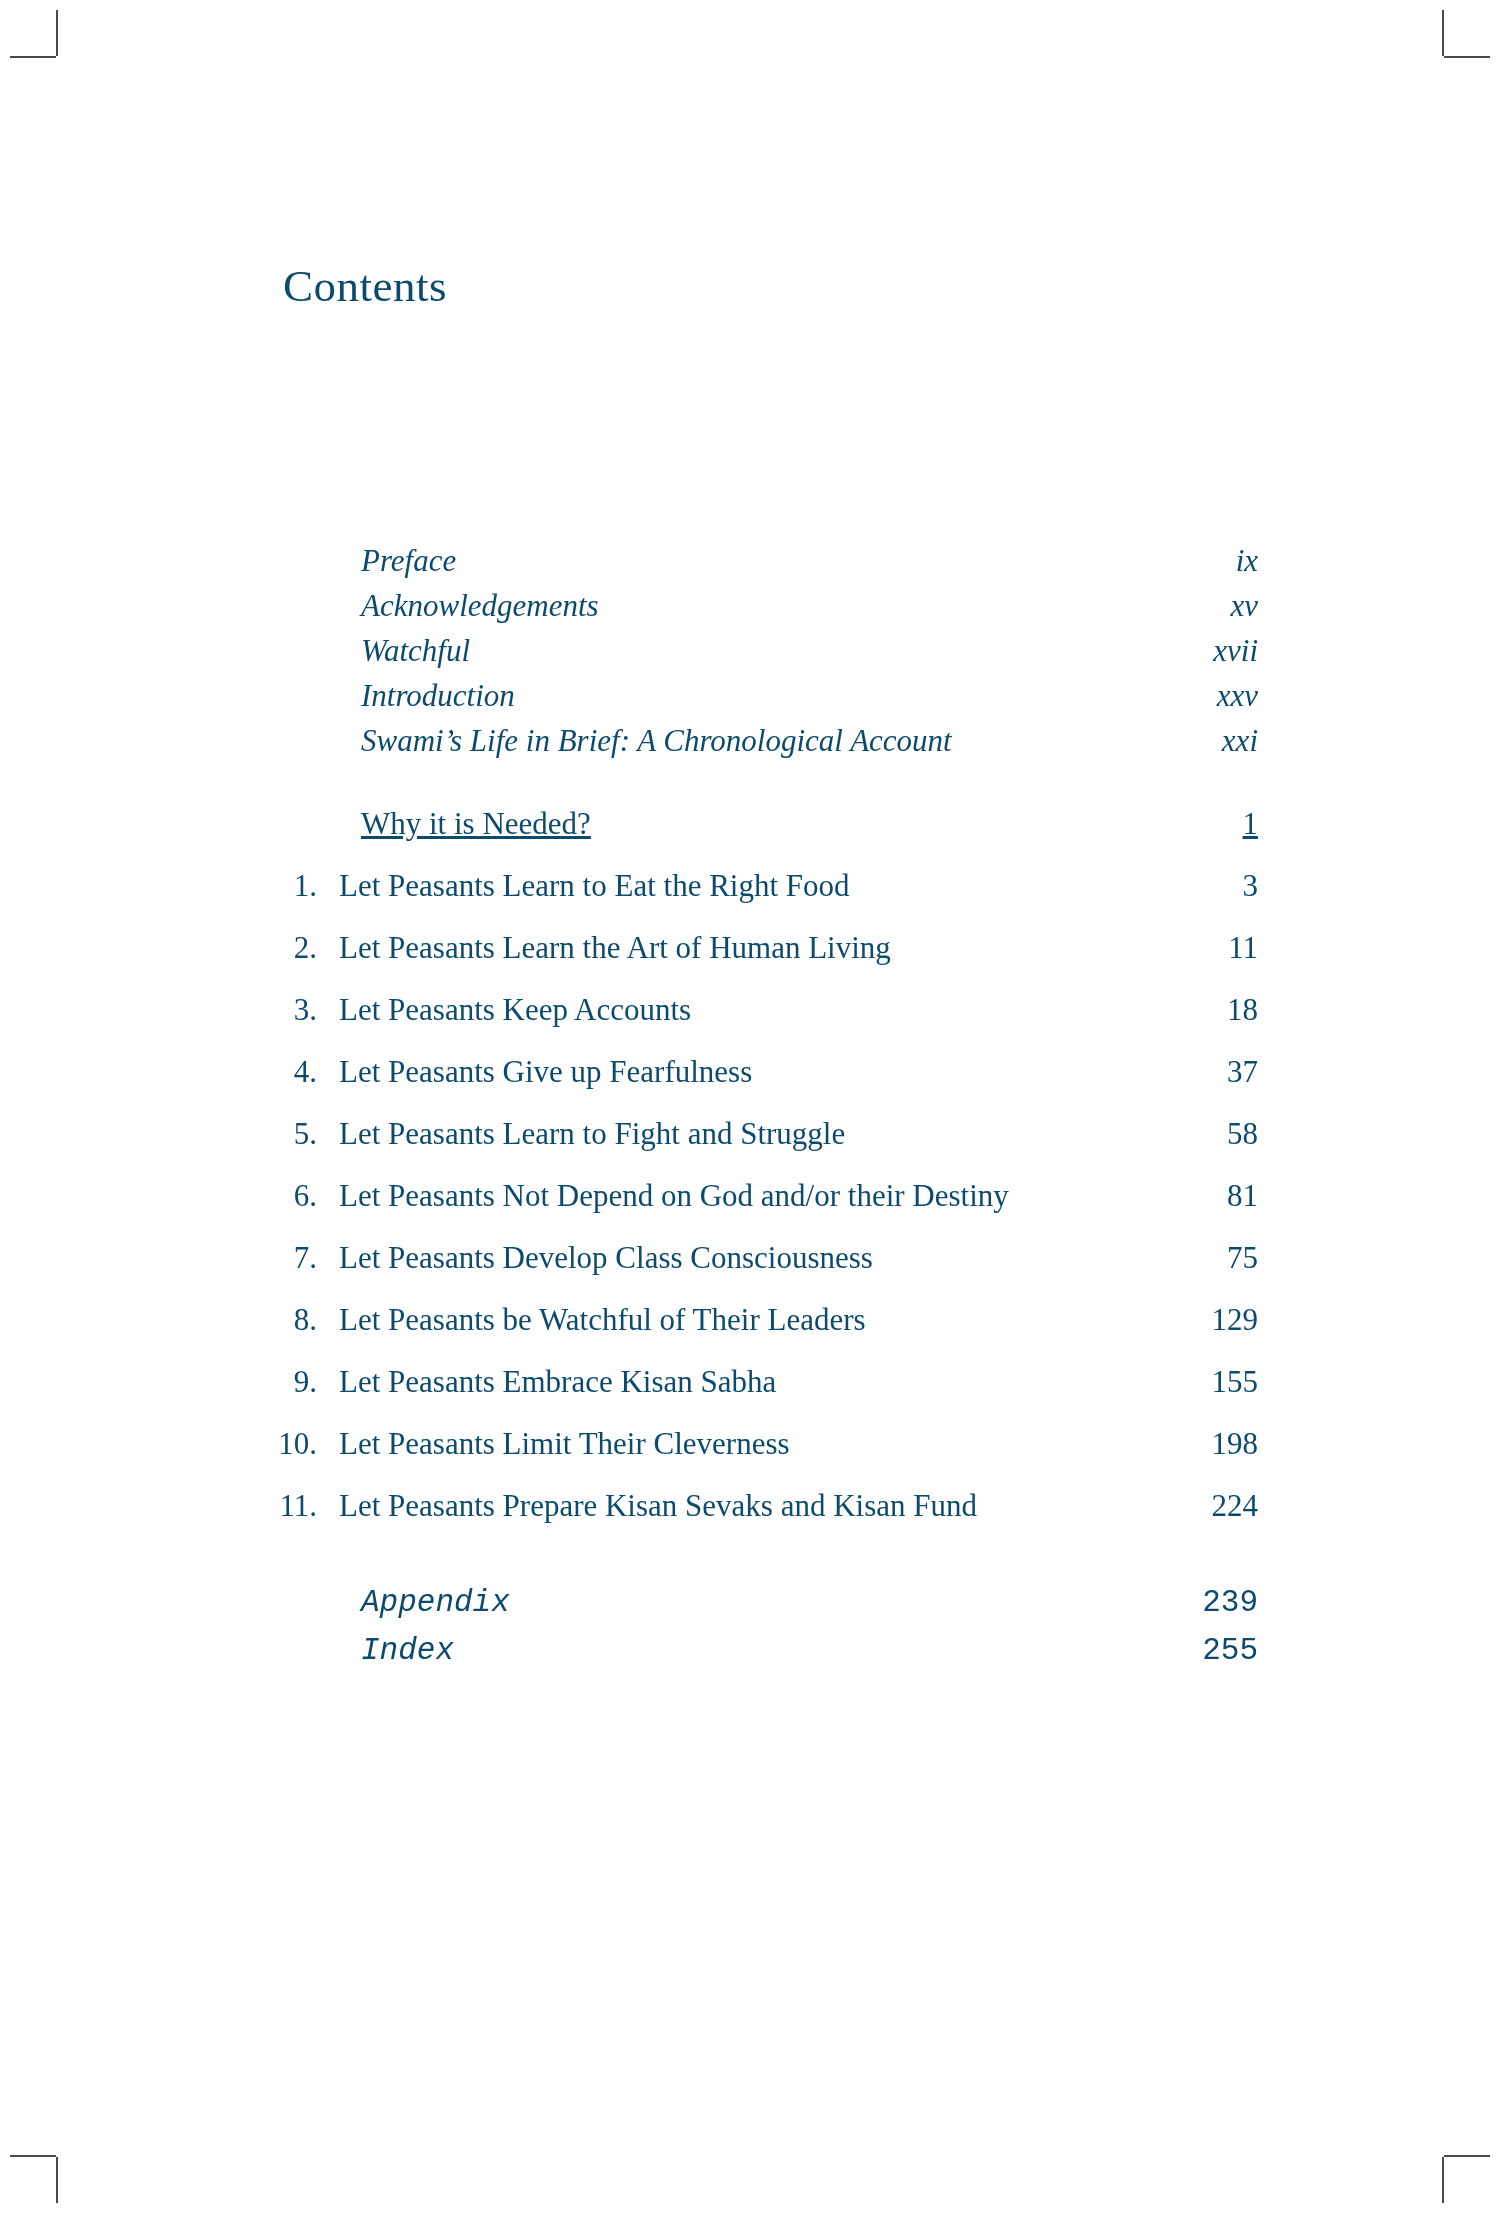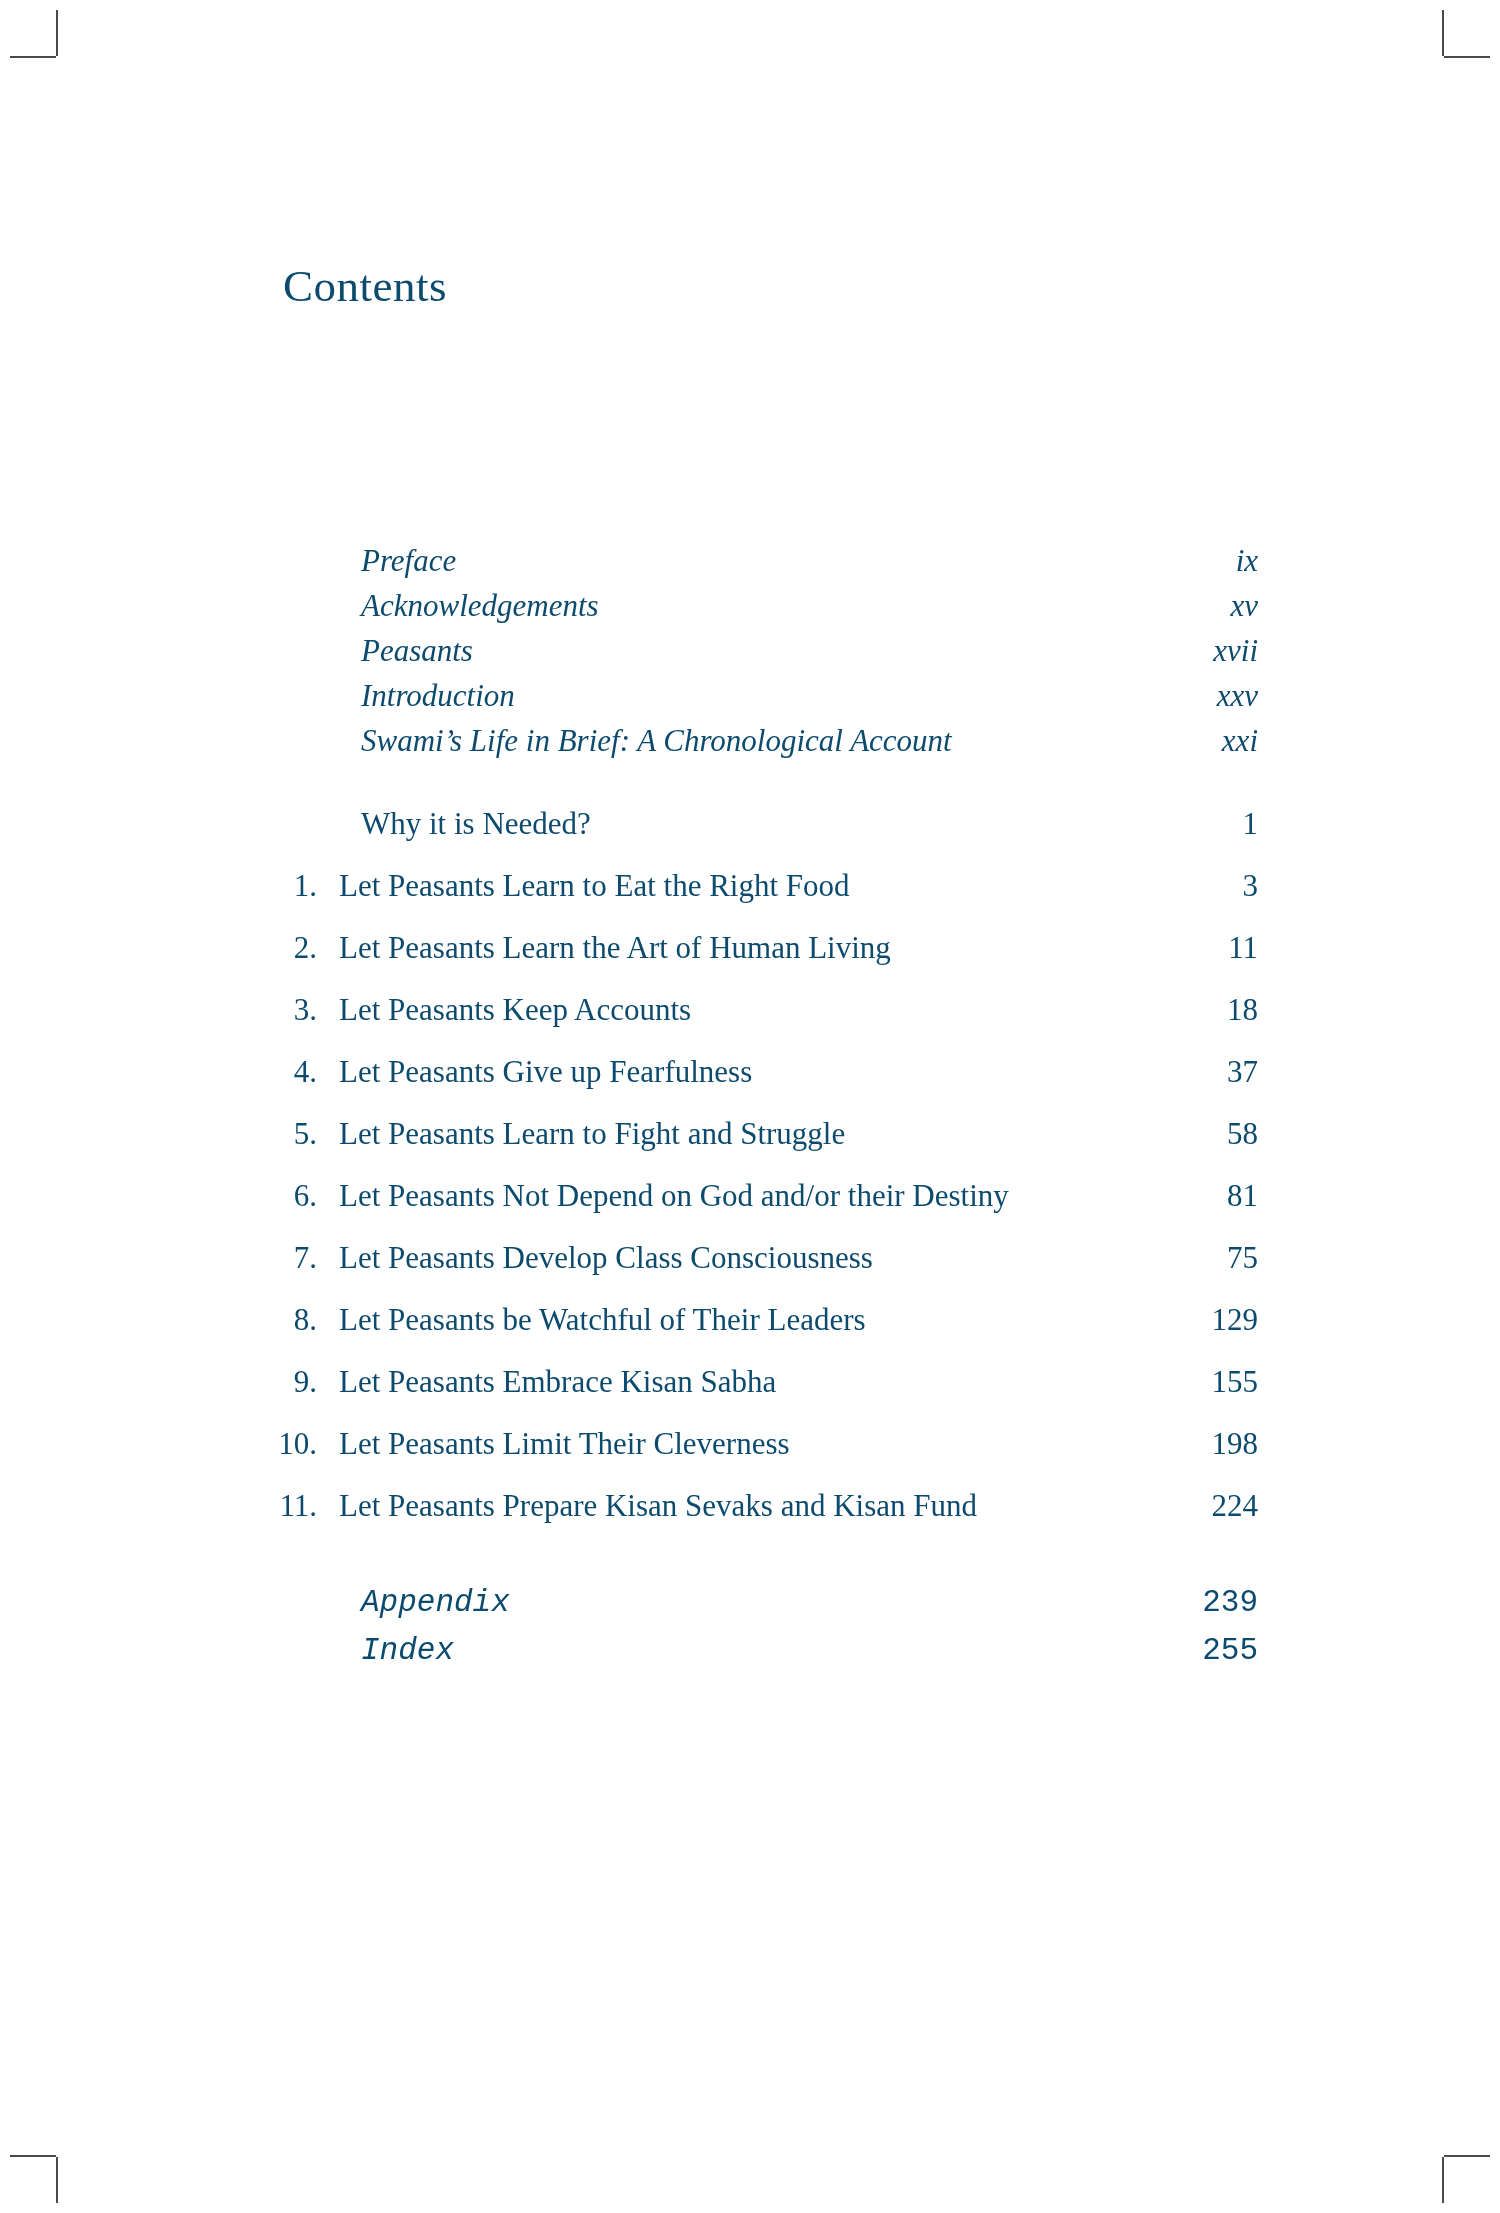--- a/index.html
+++ b/index.html
@@ -61,21 +61,21 @@
     text-align: right;
     white-space: nowrap;
   }
   .indent { padding-left: 69px; }
 
   .front-block { margin-top: 228px; }
   .front-block .row { line-height: 45px; }
   .front-block .label,
   .front-block .folio { font-style: italic; }
 
-  .intro-block { margin-top: 30px; }
+  .intro-block { margin-top: 30px; text-decoration: underline; }
   .intro-block .row { line-height: 62px; }
 
   .chapters-block .row { line-height: 62px; }
 
   .back-block { margin-top: 42px; }
   .back-block .row { line-height: 48px; font-family: Liberation Mono, monospace; }
   .back-block .label { font-style: italic; }
 </style>
 </head>
 <body>
@@ -98,21 +98,21 @@
     <div class="front-block">
       <div class="row indent">
         <span class="label">Preface</span>
         <span class="folio">ix</span>
       </div>
       <div class="row indent">
         <span class="label">Acknowledgements</span>
         <span class="folio">xv</span>
       </div>
       <div class="row indent">
-        <span class="label">Peasants</span>
+        <span class="label">Watchful</span>
         <span class="folio">xvii</span>
       </div>
       <div class="row indent">
         <span class="label">Introduction</span>
         <span class="folio">xxv</span>
       </div>
       <div class="row indent">
         <span class="label">Swami’s Life in Brief: A Chronological Account</span>
         <span class="folio">xxi</span>
       </div>

